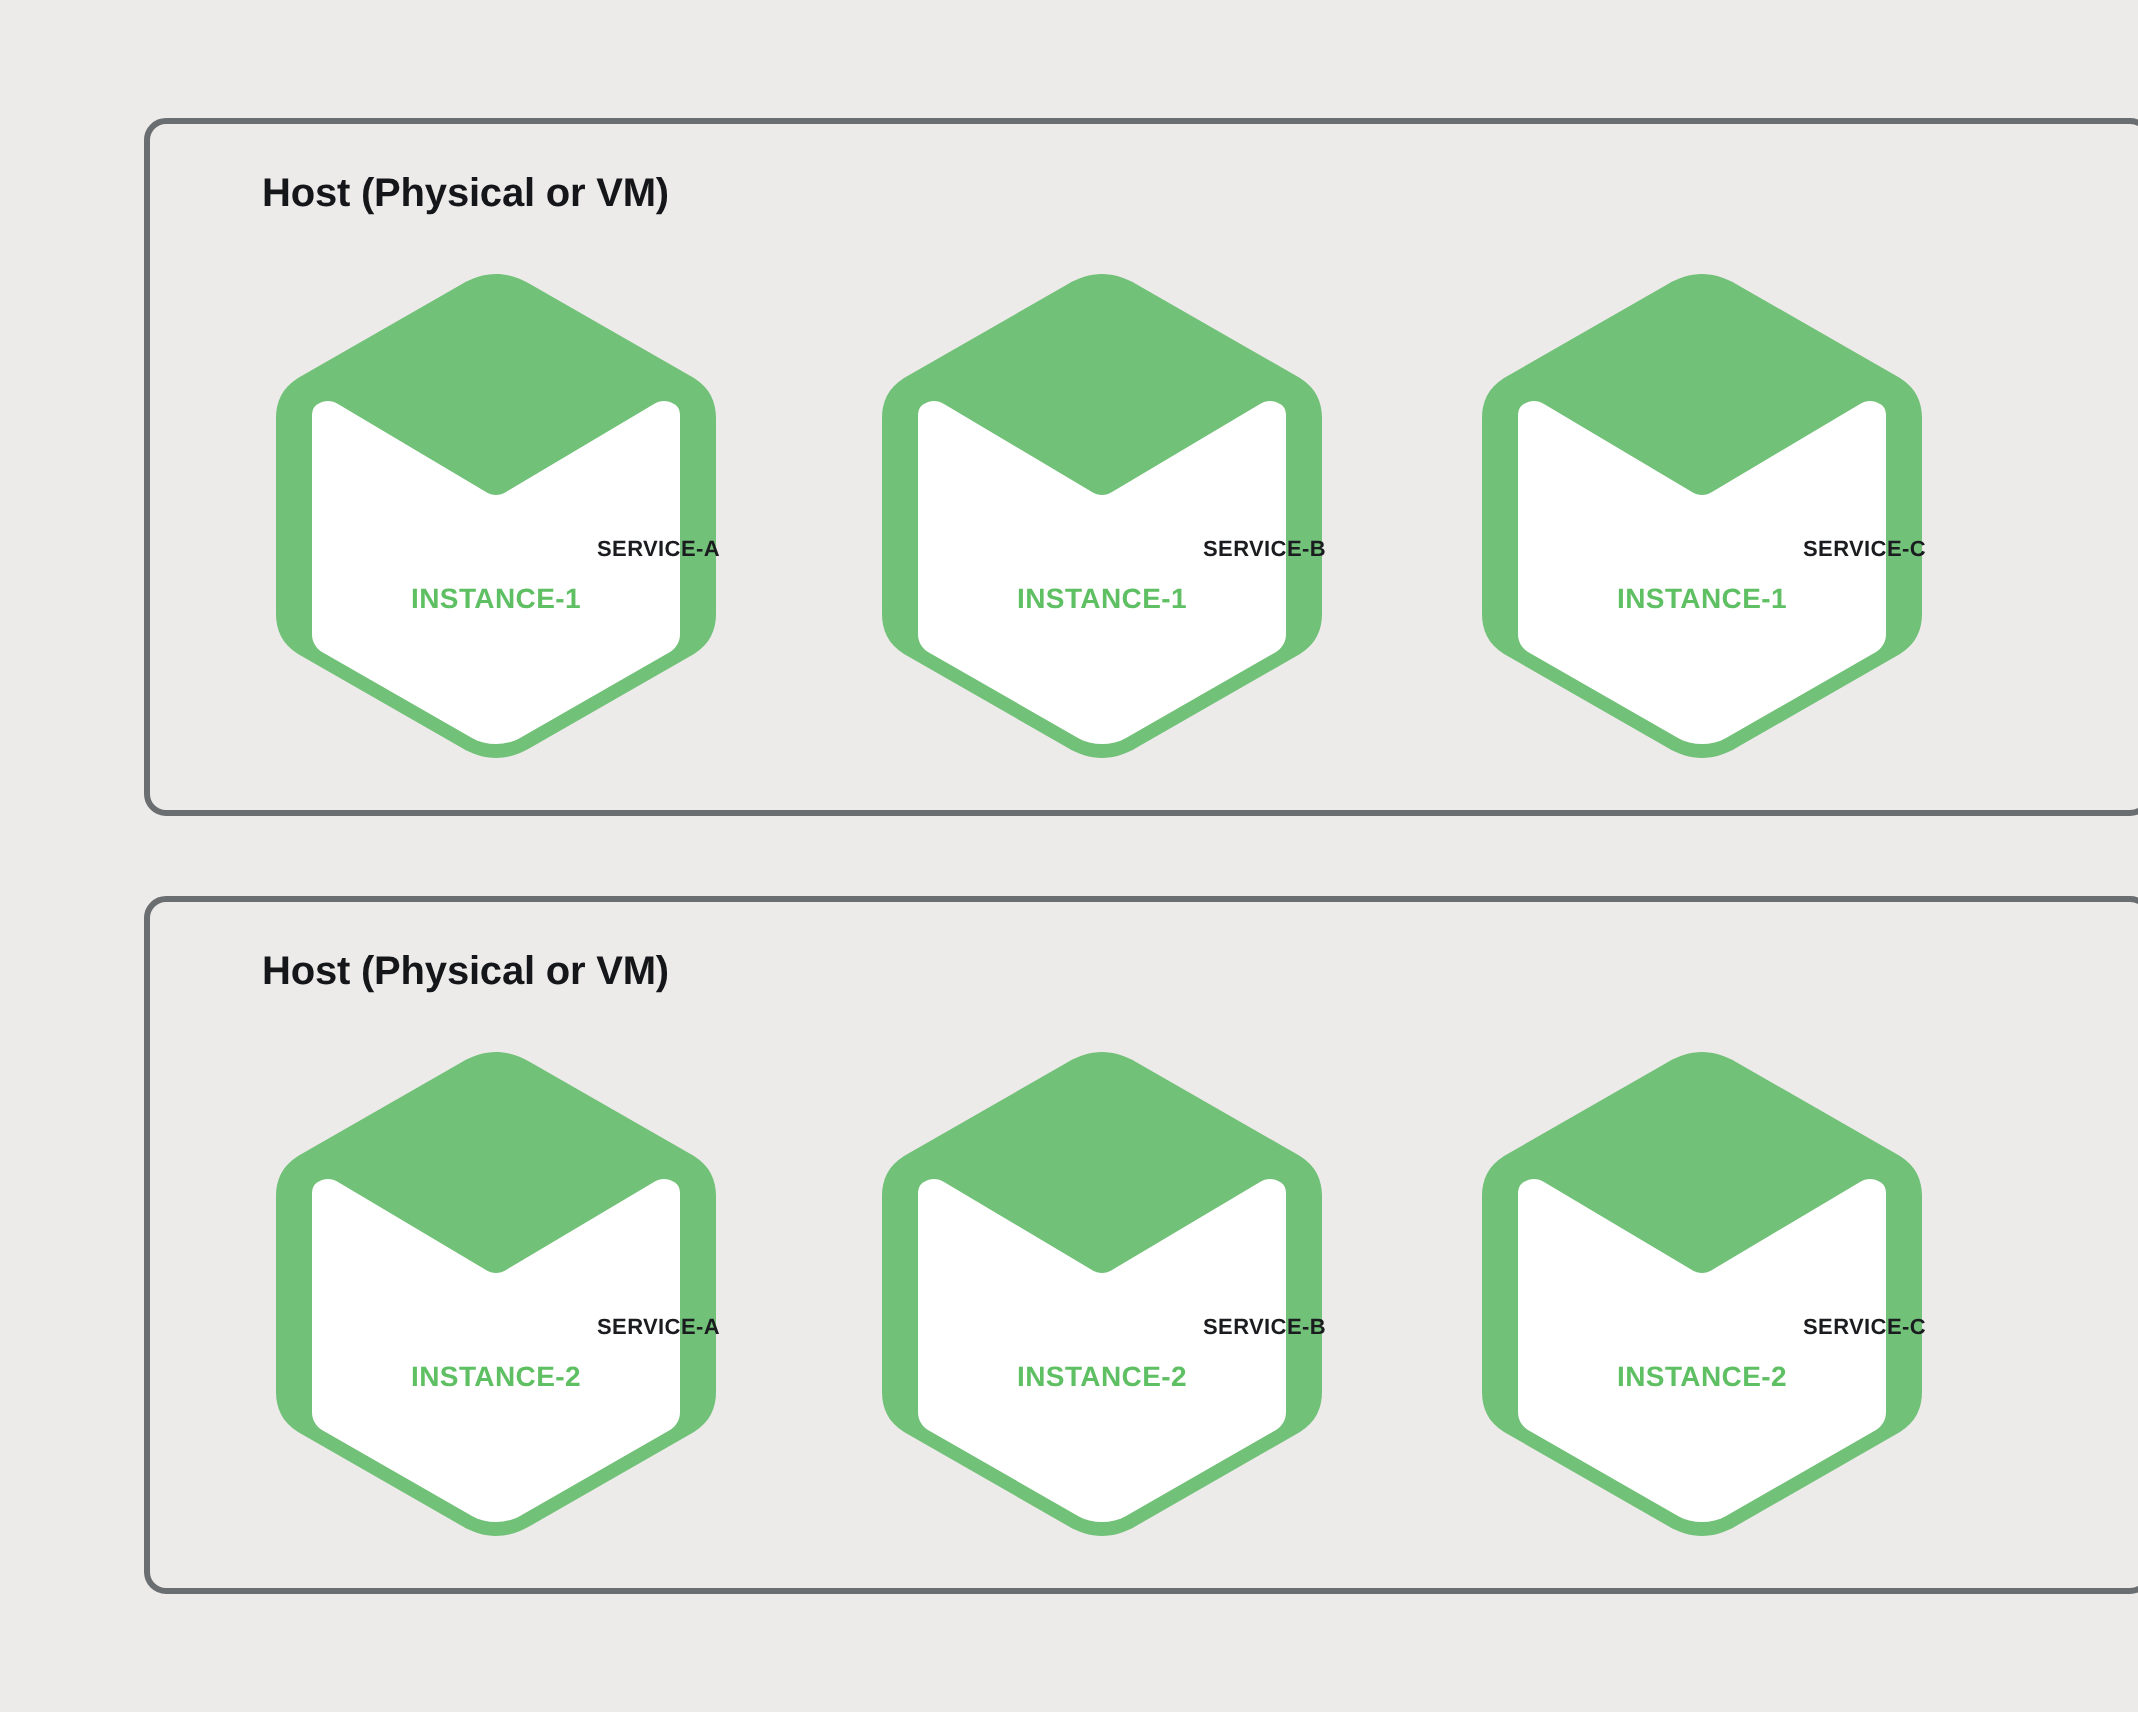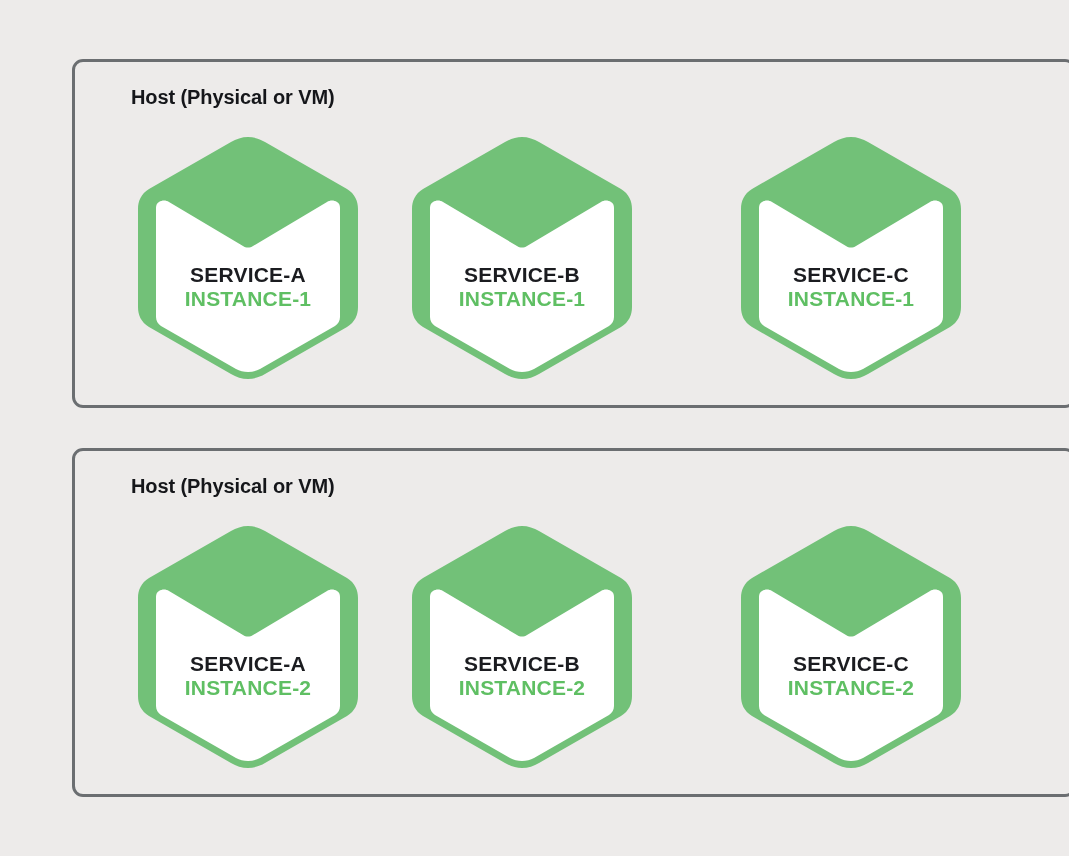--- a/index.html
+++ b/index.html
@@ -53,49 +53,50 @@
     height: 246px;
   }
 
   .hex {
     position: absolute;
     width: 224px;
     height: 246px;
     top: 0;
   }
   .hex-col-0 { left: 61px; }
-  .hex-col-1 { left: 335px; }
+  .hex-col-1 { left: 364px; }
   .hex-col-2 { left: 664px; }
 
   .hex svg {
     position: absolute;
     left: 0;
     top: 0;
     width: 224px;
     height: 246px;
     display: block;
   }
 
   .hex-labels {
     position: absolute;
     left: 0;
     width: 224px;
     top: 128px;
     text-align: center;
     pointer-events: none;
   }
   .hex-service {
-    font-size: 21px;
+    font-size: 11px;
     font-weight: bold;
     color: #1b1c20;
     letter-spacing: 0.2px;
     line-height: 24px;
+    text-align: right;
   }
   .hex-instance {
-    font-size: 21px;
+    font-size: 14px;
     font-weight: bold;
     color: #5fbf63;
     letter-spacing: 0.2px;
     line-height: 24px;
   }
 </style>
 </head>
 <body>
 
 <div id="diagram-root">

